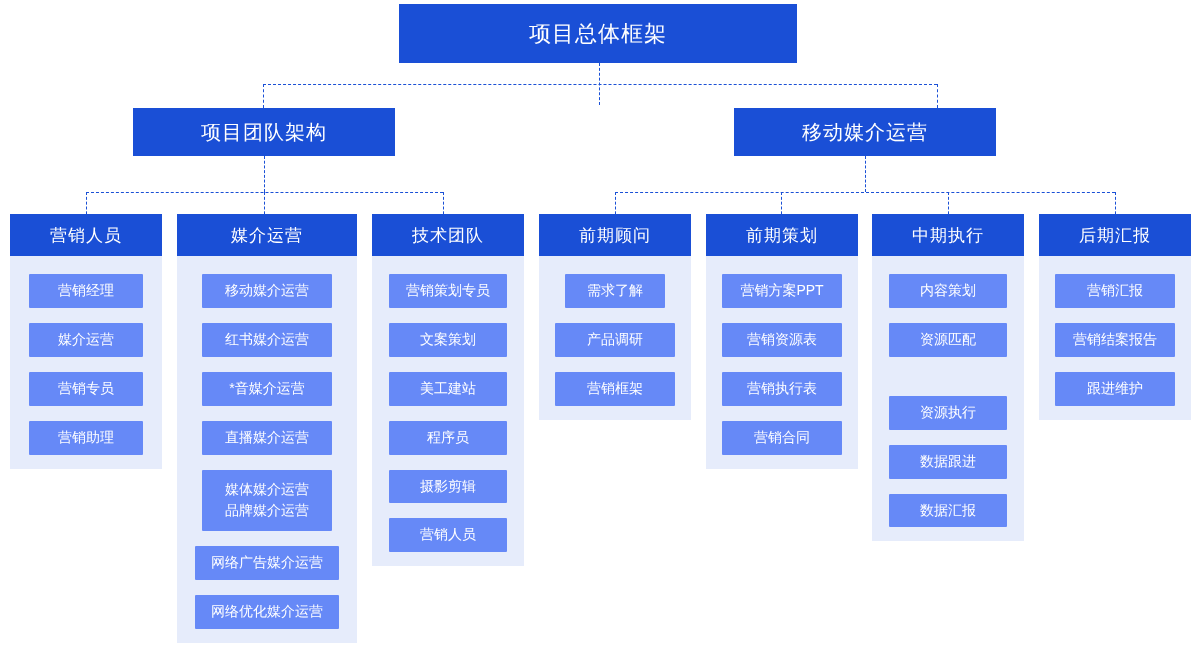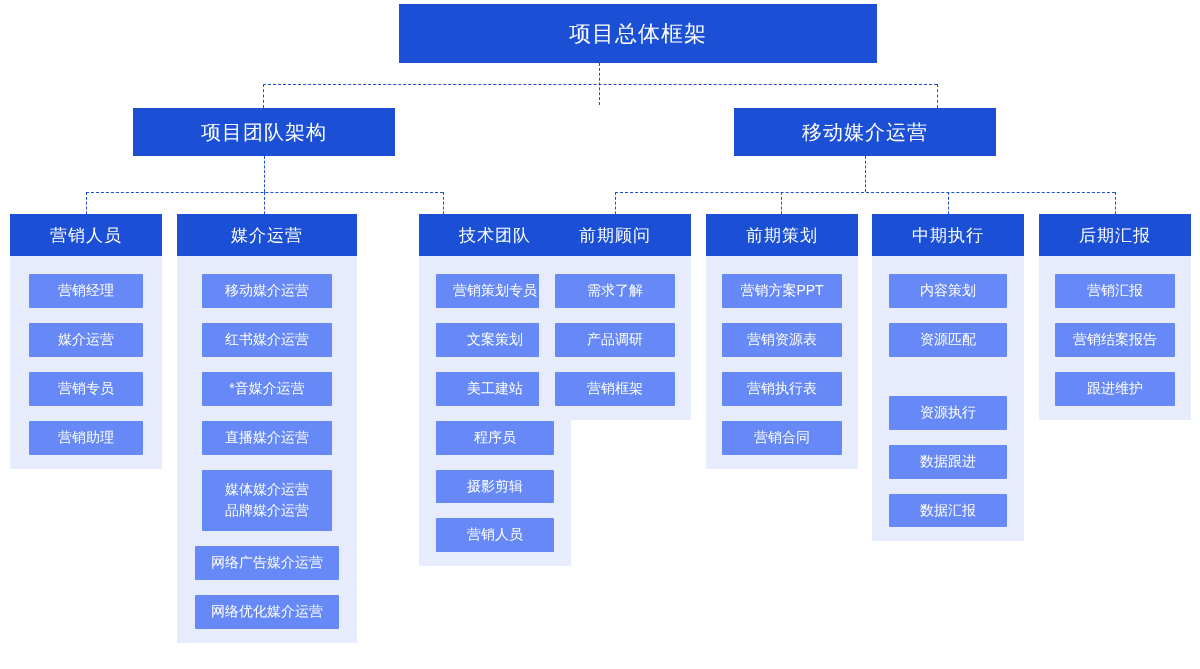--- a/index.html
+++ b/index.html
@@ -21,21 +21,21 @@
     background: #1a4fd6;
     color: #ffffff;
     display: flex;
     align-items: center;
     justify-content: center;
     text-align: center;
     font-weight: 400;
     letter-spacing: 1px;
   }
   .node.root {
-    left: 399px; top: 4px; width: 478px; height: 59px;
+    left: 399px; top: 4px; width: 398px; height: 59px;
     font-size: 22px;
   }
   .node.lvl2 {
     top: 108px; height: 48px;
     font-size: 20px;
   }
   .node.lvl2-a { left: 133px; width: 262px; }
   .node.lvl2-b { left: 734px; width: 262px; }
 
   
@@ -136,33 +136,33 @@
     <div class="item" style="width:130px;">*音媒介运营</div>
     <div class="item" style="width:130px;">直播媒介运营</div>
     <div class="item two-line" style="width:130px;">
       <span>媒体媒介运营</span>
       <span>品牌媒介运营</span>
     </div>
     <div class="item overflow" style="width:144px;">网络广告媒介运营</div>
     <div class="item overflow" style="width:144px;">网络优化媒介运营</div>
   </div>
 
-  <div class="col" style="left:372px; width:152px;margin-left:47px;">
+  <div class="col" style="left:372px; width:152px;">
     <div class="col-head">技术团队</div>
     <div class="item" style="width:118px;">营销策划专员</div>
     <div class="item" style="width:118px;">文案策划</div>
     <div class="item" style="width:118px;">美工建站</div>
     <div class="item" style="width:118px;">程序员</div>
     <div class="item" style="width:118px;">摄影剪辑</div>
     <div class="item" style="width:118px;">营销人员</div>
   </div>
 
   <div class="col" style="left:539px; width:152px;">
     <div class="col-head">前期顾问</div>
-    <div class="item" style="width:120px;">需求了解</div>
+    <div class="item" style="width:100px;">需求了解</div>
     <div class="item" style="width:120px;">产品调研</div>
     <div class="item" style="width:120px;">营销框架</div>
   </div>
 
   <div class="col" style="left:706px; width:152px;">
     <div class="col-head">前期策划</div>
     <div class="item" style="width:120px;">营销方案PPT</div>
     <div class="item" style="width:120px;">营销资源表</div>
     <div class="item" style="width:120px;">营销执行表</div>
     <div class="item" style="width:120px;">营销合同</div>

